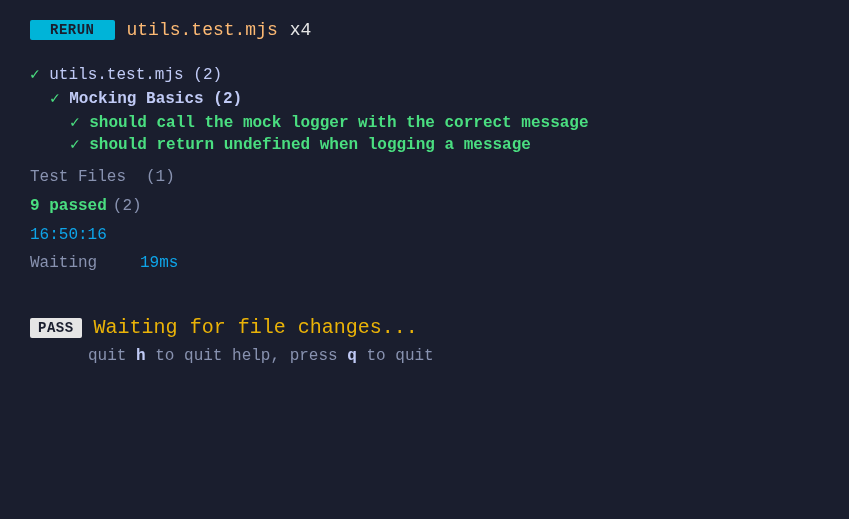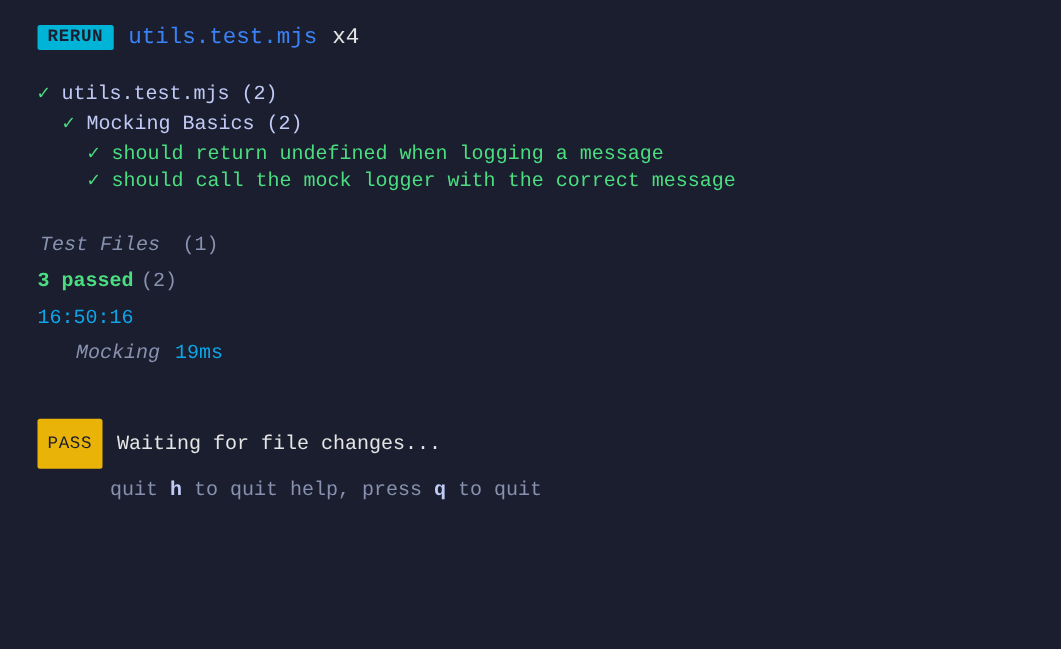--- a/index.html
+++ b/index.html
@@ -24,78 +24,77 @@
       align-items: center;
       gap: 12px;
       margin-bottom: 24px;
     }
 
     .rerun-badge {
       background-color: #00b4d8;
       color: #1a1e2e;
       font-weight: bold;
       font-size: 14px;
-      padding: 2px 8px;
+      padding: 2px 20px;
       border-radius: 2px;
       letter-spacing: 0.5px;
     }
 
     .filename {
-      color: #3b82f6;
+      color: #fdba74;
       font-size: 18px;
     }
 
     .run-count {
       color: #e5e5e5;
       font-size: 18px;
     }
 
     .test-results {
       margin-left: 0;
-      margin-bottom: 28px;
+      margin-bottom: 9px;
     }
 
     .test-suite {
       color: #c0caf5;
       margin-bottom: 4px;
     }
 
     .checkmark {
       color: #4ade80;
     }
 
     .suite-name {
       color: #c0caf5;
     }
 
     .indent-1 {
       padding-left: 20px;
+      font-weight: bold;
     }
 
     .test-case {
       color: #4ade80;
       margin-bottom: 2px;
     }
 
     .stats-section {
       margin-bottom: 28px;
       line-height: 1.8;
     }
 
     .stat-row {
       display: flex;
       align-items: baseline;
     }
 
     .stat-label {
       color: #8892b0;
       min-width: 110px;
-      text-align: right;
       padding-right: 12px;
-      font-style: italic;
     }
 
     .stat-value-green {
       color: #4ade80;
       font-weight: bold;
     }
 
     .stat-count {
       color: #8892b0;
       margin-left: 6px;
@@ -111,32 +110,32 @@
     }
 
     .pass-row {
       display: flex;
       align-items: center;
       gap: 12px;
       margin-bottom: 8px;
     }
 
     .pass-badge {
-      background-color: #eab308;
+      background-color: #e5e5e5;
       color: #1a1e2e;
-      font-weight: normal;
+      font-weight: bold;
       font-size: 14px;
-      padding: 12px 8px;
+      padding: 2px 8px;
       border-radius: 2px;
       letter-spacing: 0.5px;
     }
 
     .waiting-text {
-      color: #e5e5e5;
-      font-size: 16px;
+      color: #eab308;
+      font-size: 20px;
     }
 
     .help-text {
       color: #8892b0;
       padding-left: 58px;
       font-size: 16px;
     }
 
     .help-key {
       color: #c0caf5;
@@ -158,44 +157,44 @@
     <span class="suite-name"> </span><span>utils.test.mjs (2)</span>
   </div>
   <div class="indent-1">
     <div class="test-suite">
       <span class="checkmark">✓</span>
       <span> </span><span>Mocking Basics (2)</span>
     </div>
     <div class="indent-1">
       <div class="test-case">
         <span class="checkmark">✓</span>
-        <span> should return undefined when logging a message</span>
+        <span> should call the mock logger with the correct message</span>
       </div>
       <div class="test-case">
         <span class="checkmark">✓</span>
-        <span> should call the mock logger with the correct message</span>
+        <span> should return undefined when logging a message</span>
       </div>
     </div>
   </div>
 </div>
 
 <div class="stats-section">
   <div class="stat-row">
     <span class="stat-label">Test Files</span>
     <span class="stat-count"> <span>(1)</span></span>
   </div>
   <div class="stat-row">
-    <span class="stat-value-green">3 passed</span>
+    <span class="stat-value-green">9 passed</span>
     <span class="stat-count"> <span>(2)</span></span>
   </div>
   <div class="stat-row">
     <span class="stat-plain">16:50:16</span>
   </div>
   <div class="stat-row">
-    <span class="stat-label">Mocking</span>
+    <span class="stat-label">Waiting</span>
     <span class="stat-plain">19ms</span>
   </div>
 </div>
 
 <div class="footer-section">
   <div class="pass-row">
     <span class="pass-badge">PASS</span>
     <span class="waiting-text">Waiting for file changes...</span>
   </div>
   <div class="help-text">

